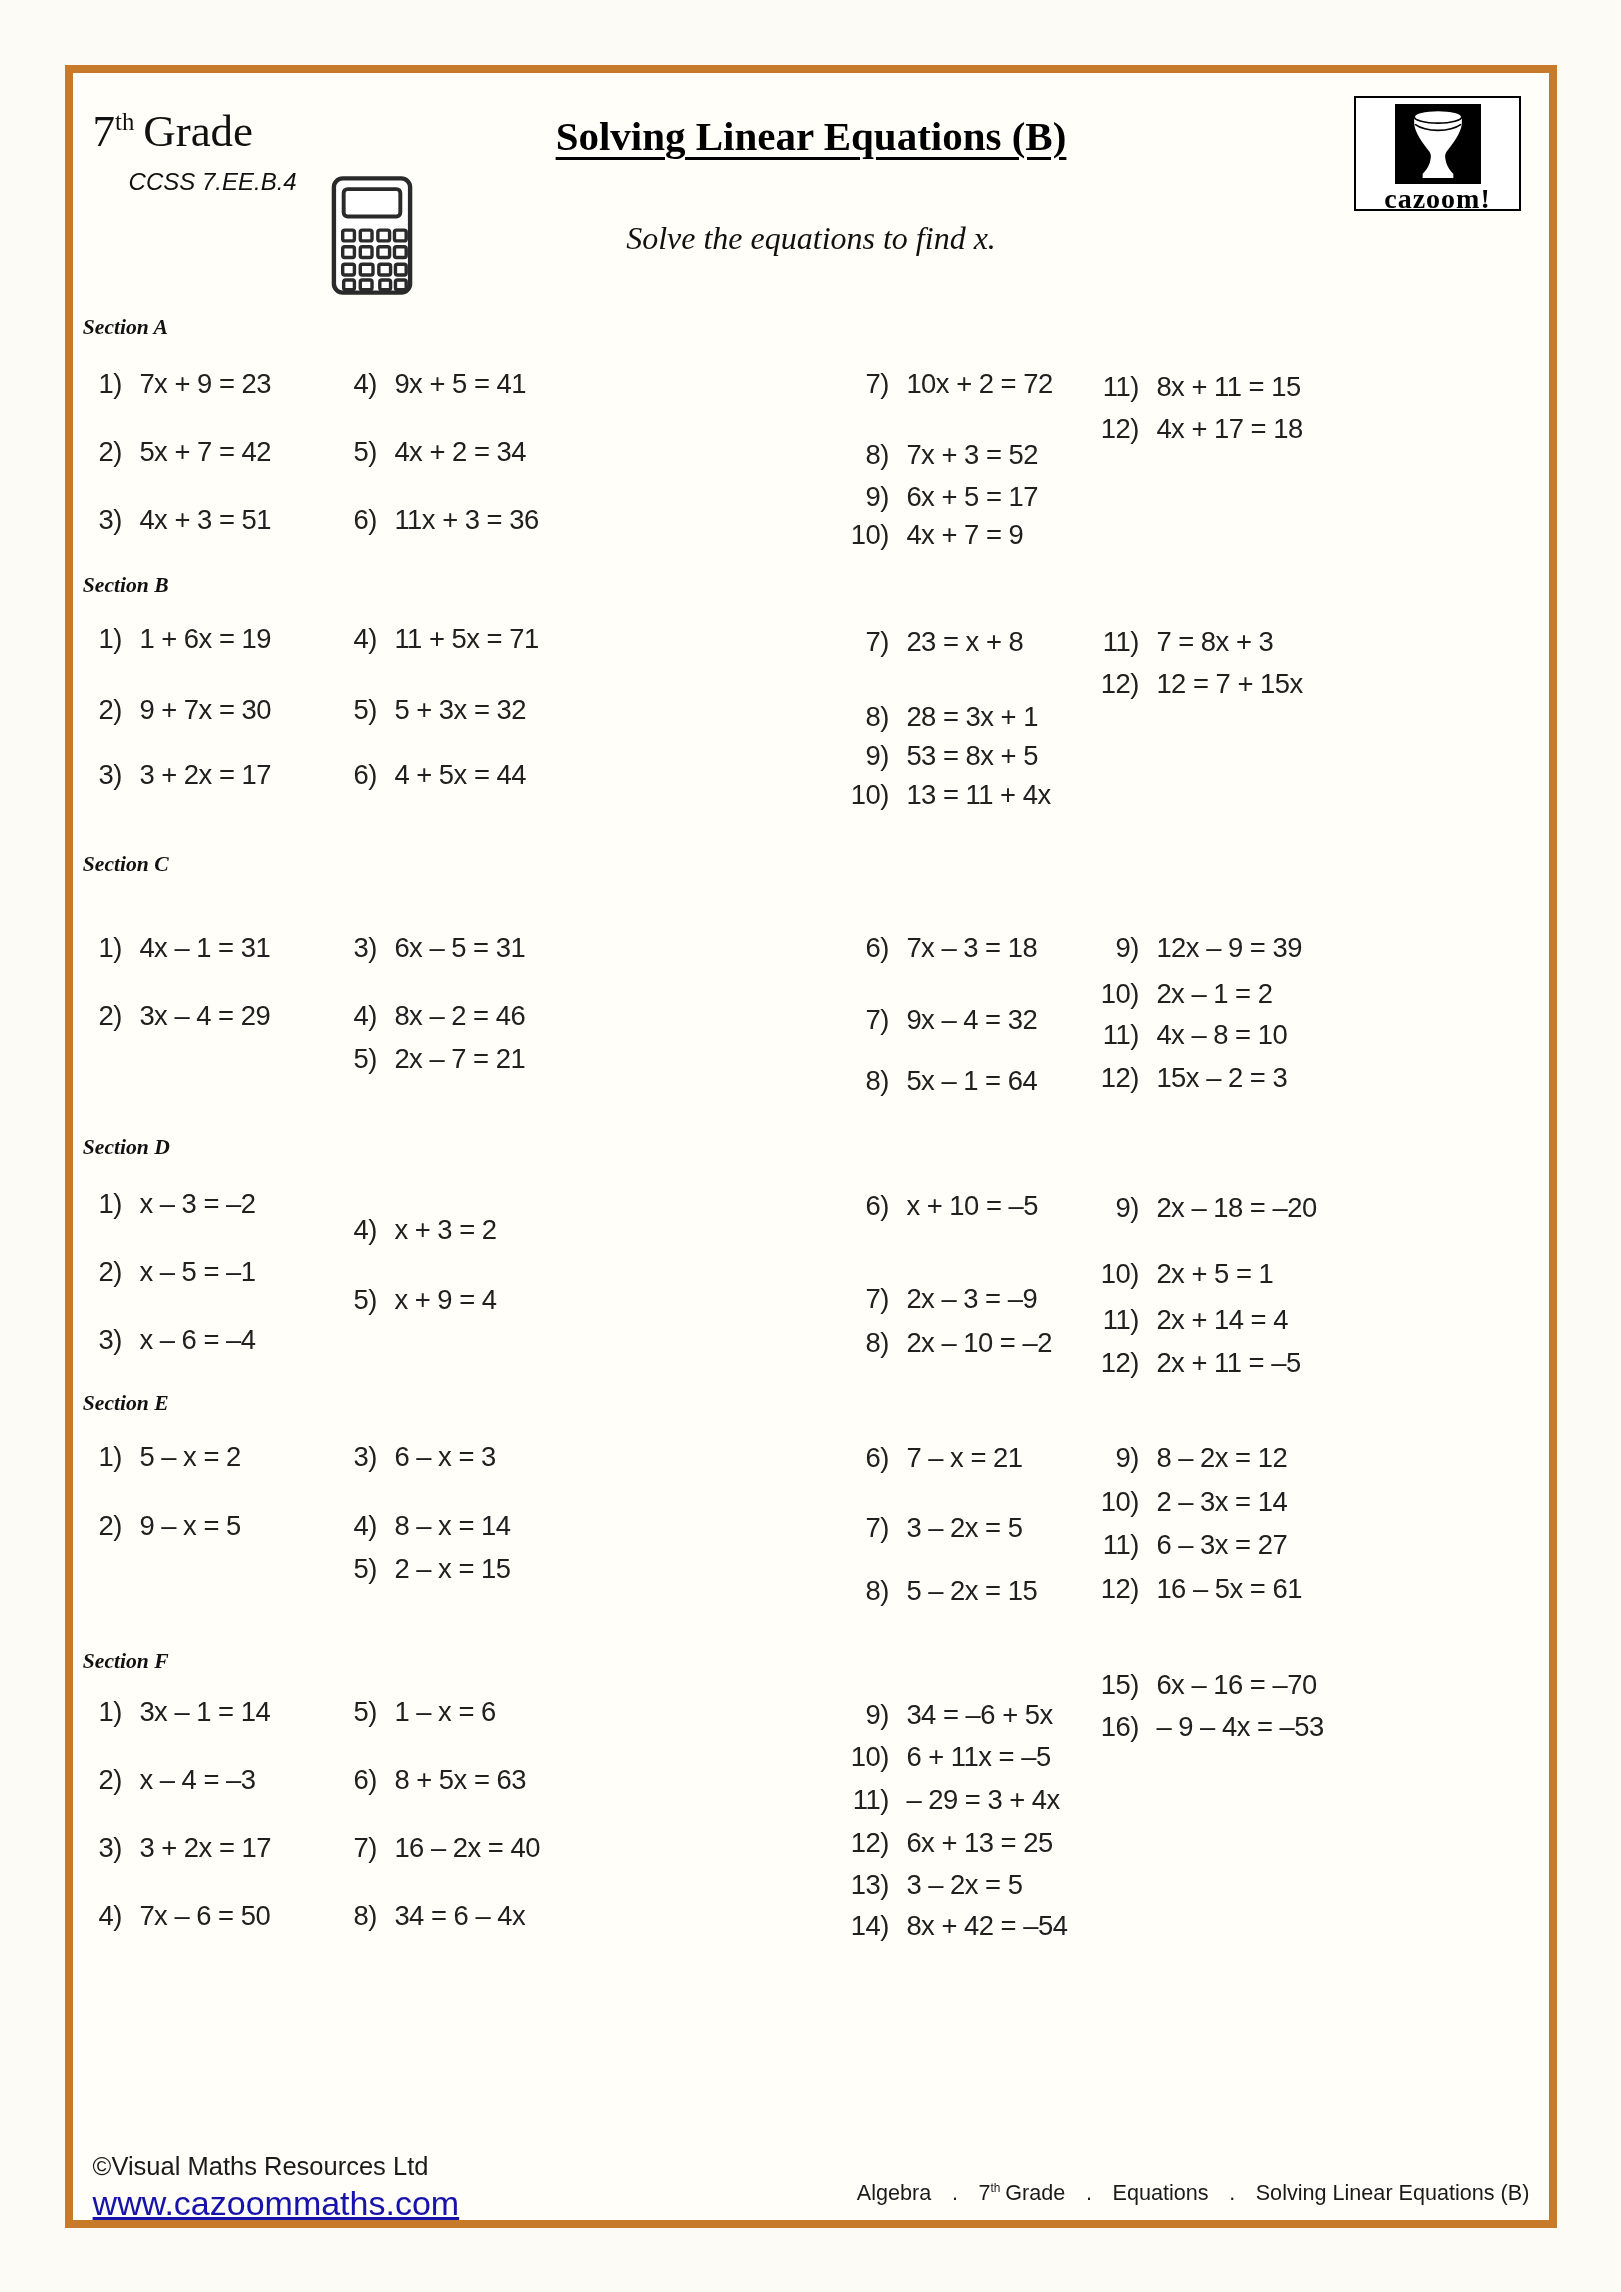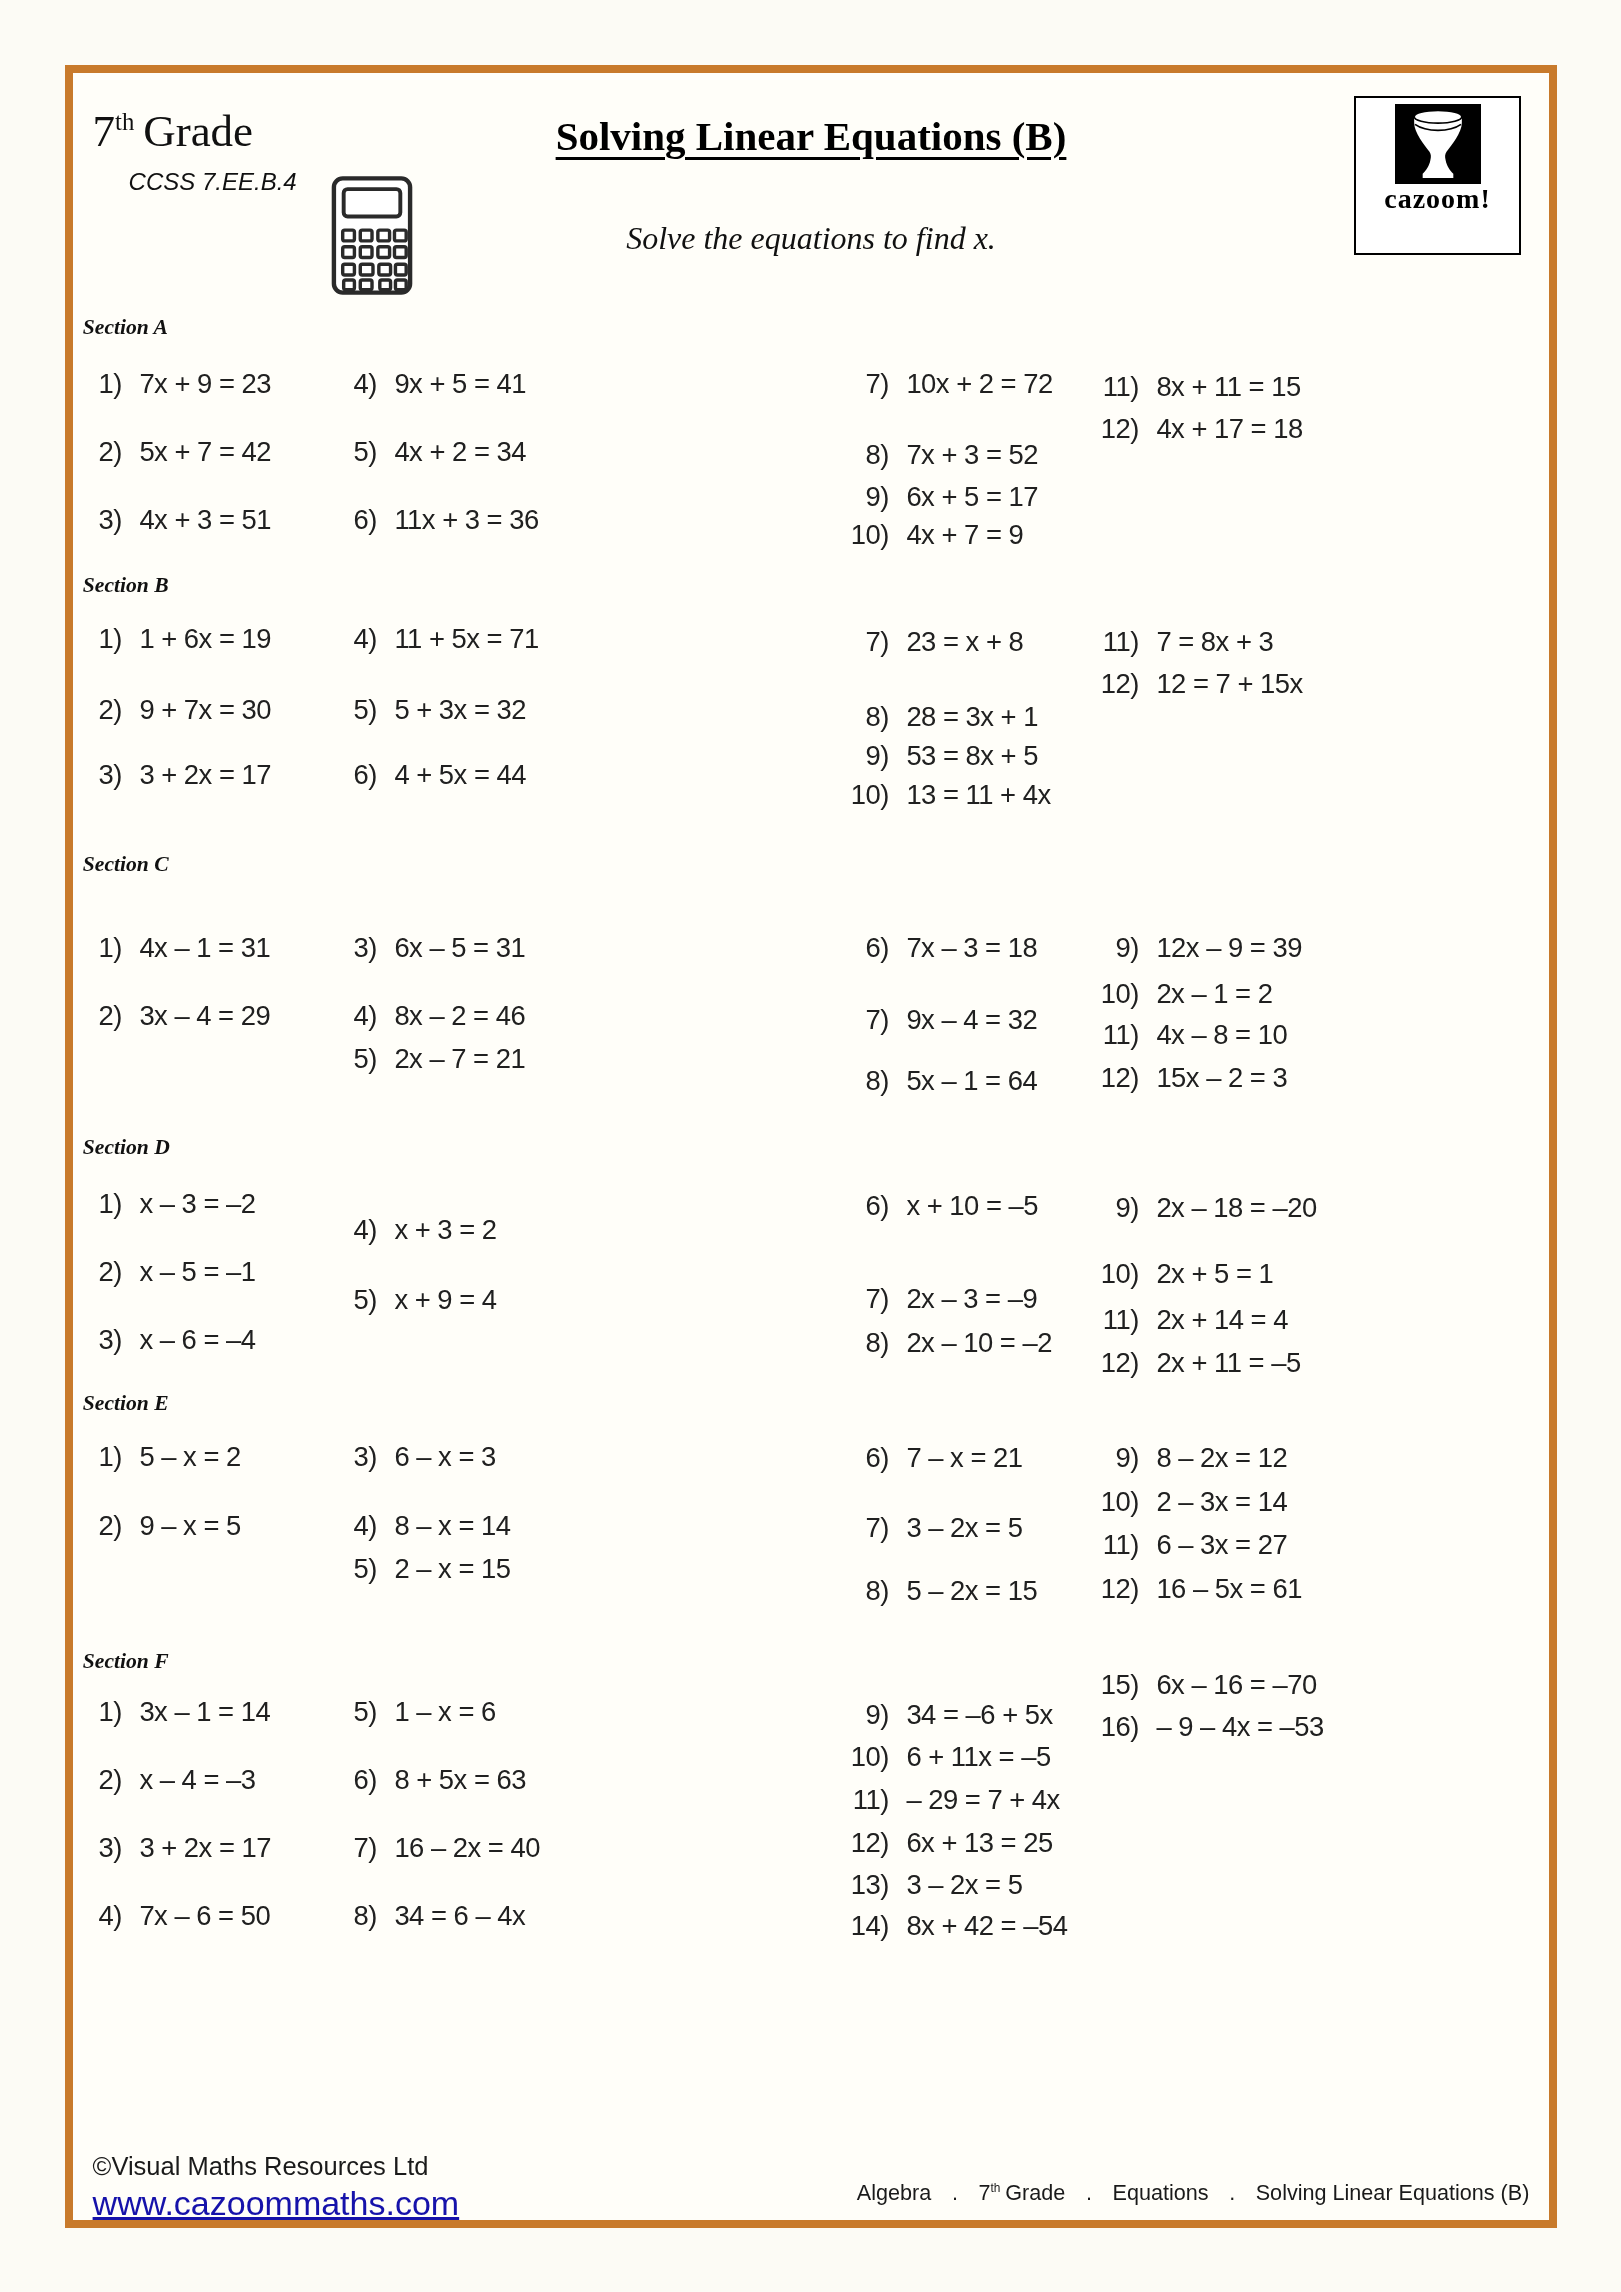--- a/index.html
+++ b/index.html
@@ -17,21 +17,21 @@
   .standard{position:absolute;left:19.6px;top:95px;font-family:Liberation Sans, sans-serif;
             font-style:italic;font-size:24px;color:#111;margin-left:36px;}
   .calc{position:absolute;left:257px;top:101px;}
   .title{position:absolute;left:0;right:0;top:39px;text-align:center;
          font-family:"Liberation Serif",serif;font-weight:bold;font-size:41px;color:#000;
          text-decoration:underline;text-decoration-thickness:2.9px;text-underline-offset:6.9px;}
   .instruction{position:absolute;left:0;right:0;top:147px;text-align:center;
          font-family:"Liberation Serif",serif;font-style:italic;font-size:32px;color:#111;}
 
   
-  .logo{position:absolute;right:28px;top:22.5px;width:167px;height:159px;border:2.9px solid #000;
+  .logo{position:absolute;right:28px;top:22.5px;width:167px;height:115px;border:2.9px solid #000;
         background:#fff;box-sizing:border-box;text-align:center;}
   .logo-drum{width:86px;height:80px;background:#000;margin:6.9px auto 1px;}
   .logo-word{font-family:"Liberation Serif",serif;font-weight:bold;font-size:28px;
              color:#000;line-height:1;letter-spacing:1px;}
 
   
   .sections{position:absolute;left:0;top:0;right:0;bottom:0;}
   .section{position:absolute;left:9.8px;right:9.8px;}
   .sec0{top:242px;height:258px;}
   .sec1{top:500px;height:279px;}
@@ -503,21 +503,21 @@
             <div class="item">
               <span class="num">9)</span>
               <span class="eq">34 = –6 + 5x</span>
             </div>
             <div class="item">
               <span class="num">10)</span>
               <span class="eq">6 + 11x = –5</span>
             </div>
             <div class="item">
               <span class="num">11)</span>
-              <span class="eq">– 29 = 7 + 4x</span>
+              <span class="eq">– 29 = 3 + 4x</span>
             </div>
             <div class="item">
               <span class="num">12)</span>
               <span class="eq">6x + 13 = 25</span>
             </div>
             <div class="item">
               <span class="num">13)</span>
               <span class="eq">3 – 2x = 5</span>
             </div>
             <div class="item">

